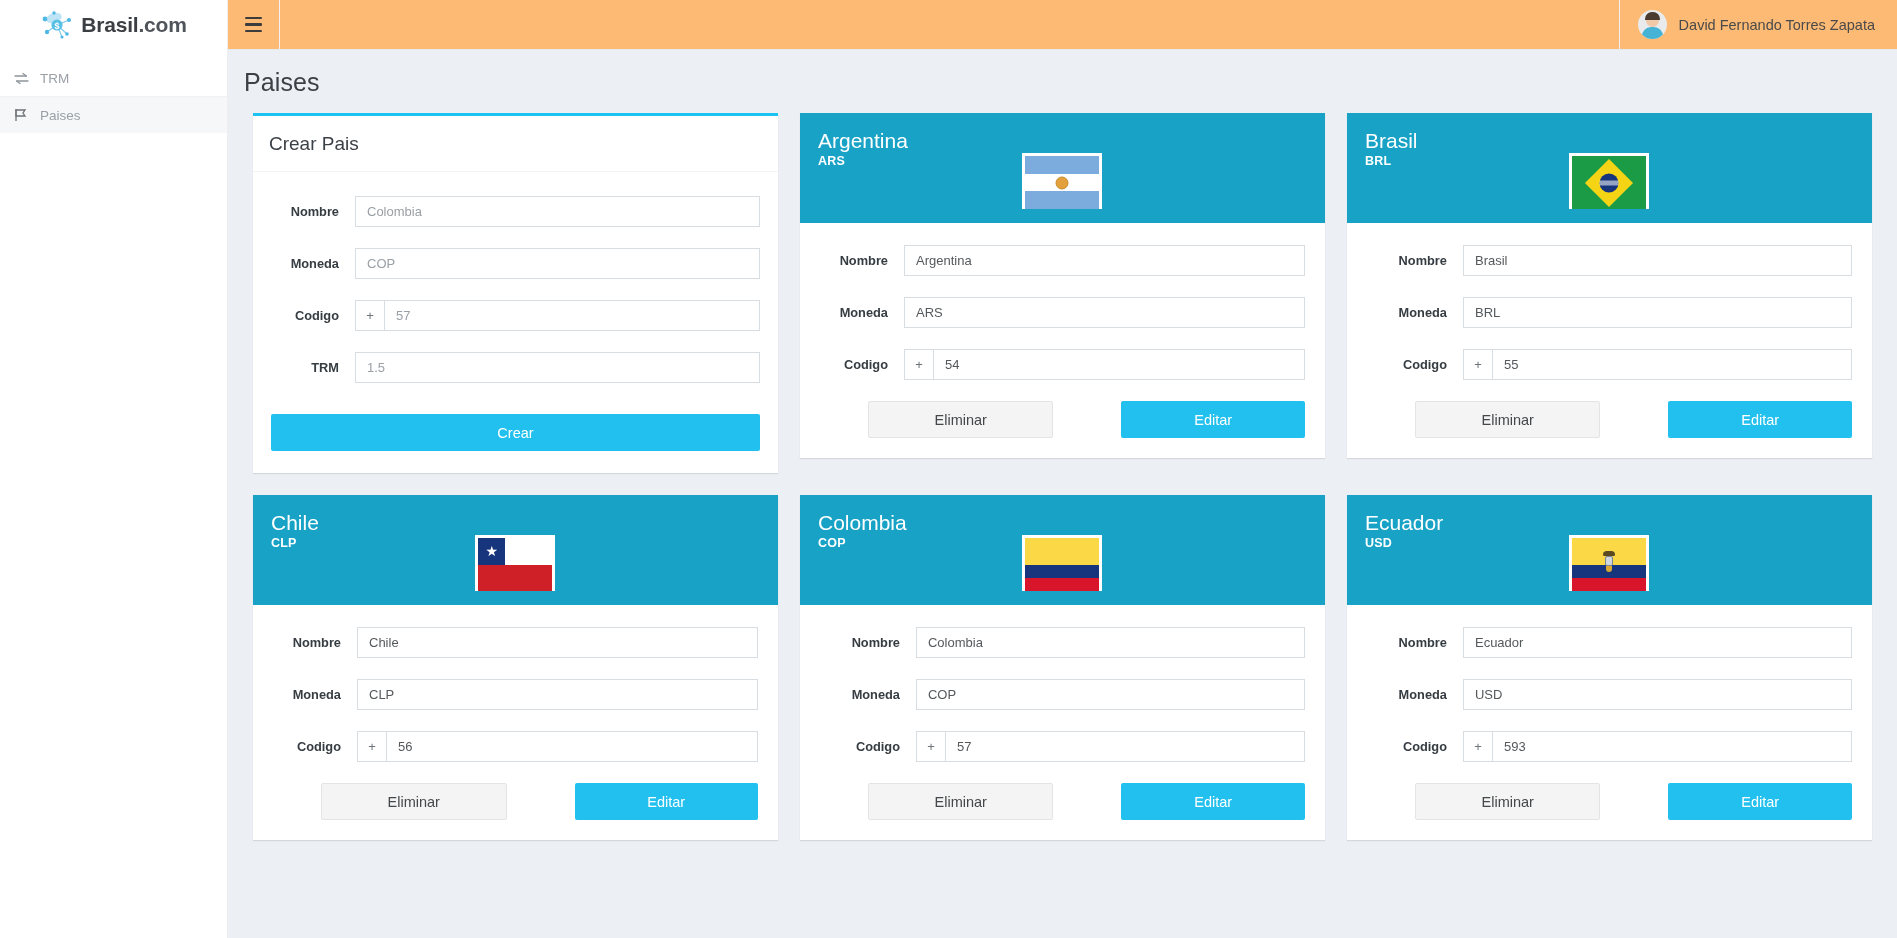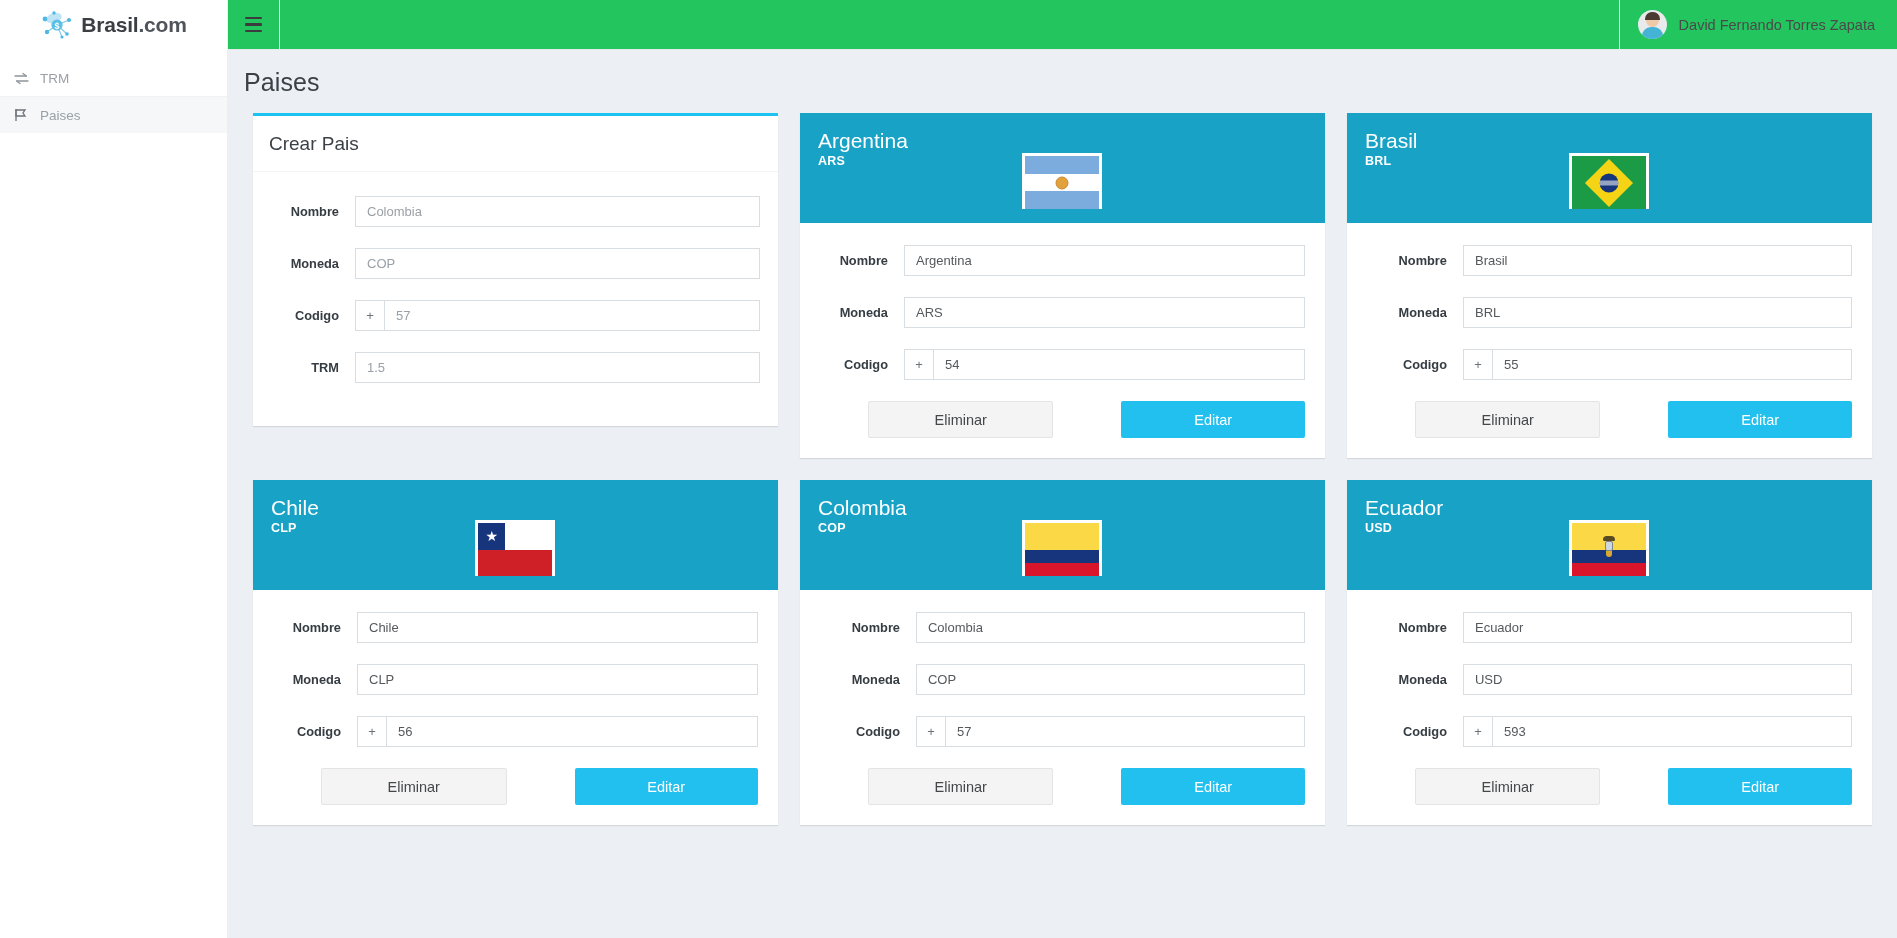--- a/index.html
+++ b/index.html
@@ -16,21 +16,21 @@
   .topbar { display: flex; height: 50px; flex: 0 0 50px; background: #ffffff; border-bottom: 1px solid #e7eaec; }
   .logo-box {
     width: 228px; flex: 0 0 228px; height: 50px;
     display: flex; align-items: center; justify-content: center;
     background: #ffffff; border-right: 1px solid #eef0f2;
   }
   .logo-mark { width: 34px; height: 30px; margin-right: 7px; position: relative; }
   .logo-text { font-size: 21px; font-weight: 700; color: #3b3f44; letter-spacing: -0.2px; }
   .logo-text .dom { font-weight: 700; color: #4f545a; }
 
-  .topbar-right { flex: 1; display: flex; align-items: center; justify-content: space-between; background: #22c55e; }
+  .topbar-right { flex: 1; display: flex; align-items: center; justify-content: space-between; background: #fdba74; }
   .hamburger {
     width: 52px; height: 49px; display: flex; flex-direction: column;
     align-items: center; justify-content: center; cursor: pointer;
     border-right: 1px solid #f2f2f2;
   }
   .hamburger span { display: block; width: 17px; height: 2.6px; background: #3c3c3c; margin: 2px 0; border-radius: 1px; }
 
   .user-area { display: flex; align-items: center; height: 49px; padding: 0 22px 0 18px; border-left: 1px solid #f0f0f0; cursor: pointer; }
   .avatar {
     width: 29px; height: 29px; border-radius: 50%; margin-right: 12px;
@@ -233,20 +233,23 @@
                 </div>
               </div>
 
               <div class="frow">
                 <div class="flabel">TRM</div>
                 <div class="fctl">
                   <input class="finput" type="text" placeholder="1.5" style="">
                 </div>
               </div>
 
+              <div class="form-btn-wrap">
+                <button class="btn btn-primary">Crear</button>
+              </div>
             </div>
           </div>
         </div>
 
         <div class="col">
           <div class="card">
             <div class="card-head-blue">
               <div class="ttl">Argentina</div>
               <div class="sub">ARS</div>
               <div class="flag">

